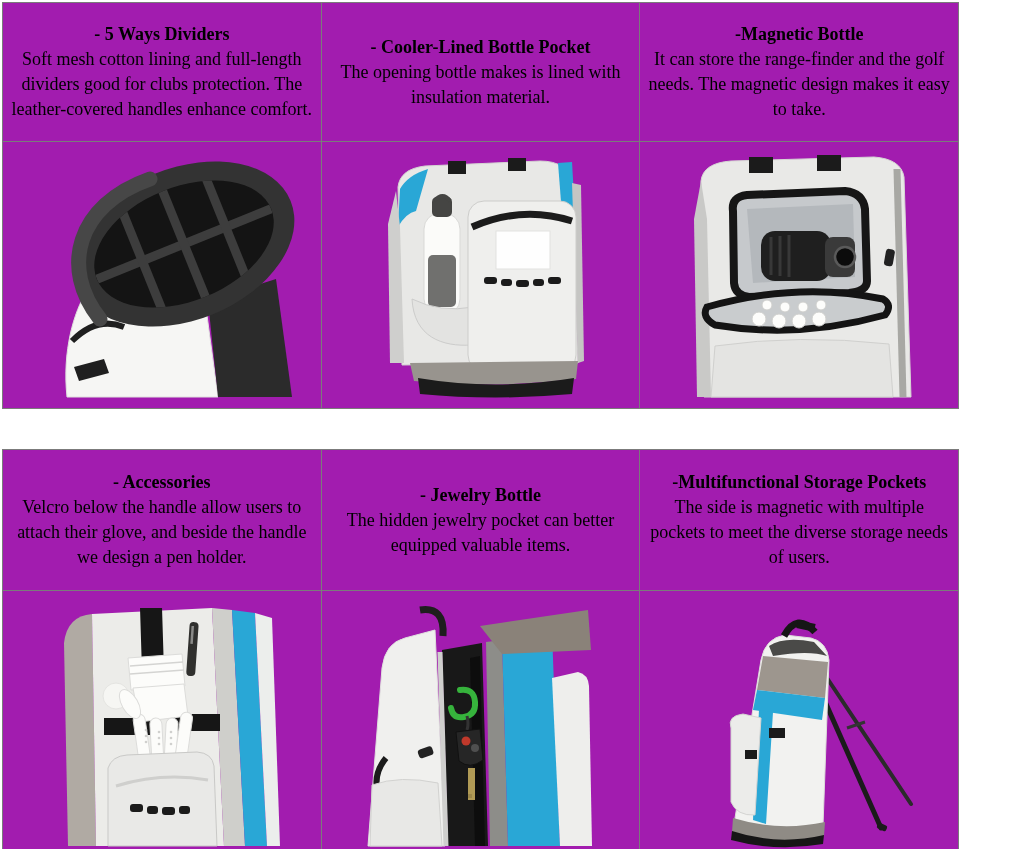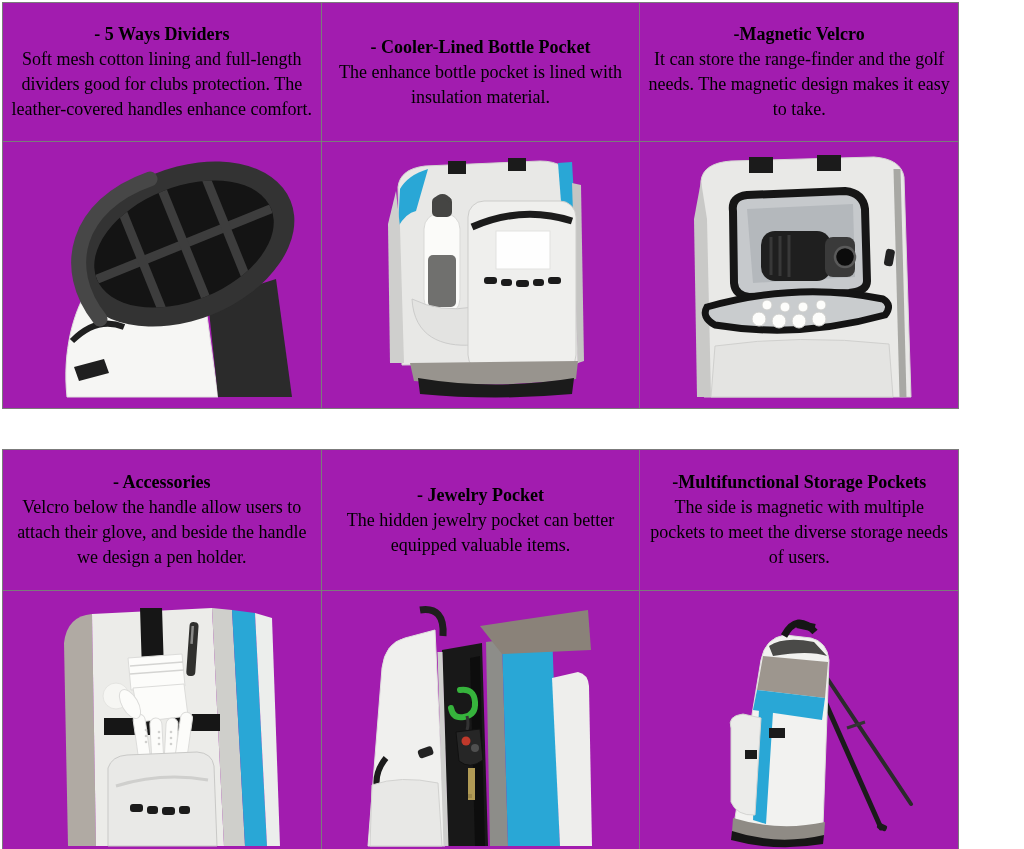--- a/index.html
+++ b/index.html
@@ -42,24 +42,24 @@
 
   <table class="ft t1">
     <tbody>
         <tr>
       <td class="text-cell">
         <div class="feature-title">- 5 Ways Dividers</div>
         <div class="feature-desc">Soft mesh cotton lining and full-length dividers good for clubs protection. The leather-covered handles enhance comfort.</div>
       </td>
       <td class="text-cell">
         <div class="feature-title">- Cooler-Lined Bottle Pocket</div>
-        <div class="feature-desc">The enhance bottle pocket is lined with insulation material.</div>
-      </td>
-      <td class="text-cell">
-        <div class="feature-title">-Magnetic Velcro</div>
+        <div class="feature-desc">The opening bottle makes is lined with insulation material.</div>
+      </td>
+      <td class="text-cell">
+        <div class="feature-title">-Magnetic Bottle</div>
         <div class="feature-desc">It can store the range-finder and the golf needs. The magnetic design makes it easy to take.</div>
       </td>
     </tr>
     <tr>
 
       <td class="img-cell">
         <svg class="photo" width="300" height="252" viewBox="0 0 300 252" role="img" aria-label="golf-bag-top-view-with-club-dividers">
 
           <path d="M55 248 C50 202 62 162 75 142 C85 124 100 116 120 122 L192 144 L206 248 Z" fill="#f6f6f4" stroke="#e0e0de"></path>
           <path d="M60 192 q25 -25 52 -14" stroke="#1f1f1f" stroke-width="6" fill="none"></path>
@@ -165,21 +165,21 @@
   <div class="gap"></div>
 
   <table class="ft t2">
     <tbody>
         <tr>
       <td class="text-cell">
         <div class="feature-title">- Accessories</div>
         <div class="feature-desc">Velcro below the handle allow users to attach their glove, and beside the handle we design a pen holder.</div>
       </td>
       <td class="text-cell">
-        <div class="feature-title">- Jewelry Pocket</div>
+        <div class="feature-title">- Jewelry Bottle</div>
         <div class="feature-desc">The hidden jewelry pocket can better equipped valuable items.</div>
       </td>
       <td class="text-cell">
         <div class="feature-title">-Multifunctional Storage Pockets</div>
         <div class="feature-desc">The side is magnetic with multiple pockets to meet the diverse storage needs of users.</div>
       </td>
     </tr>
     <tr>
 
       <td class="img-cell">

